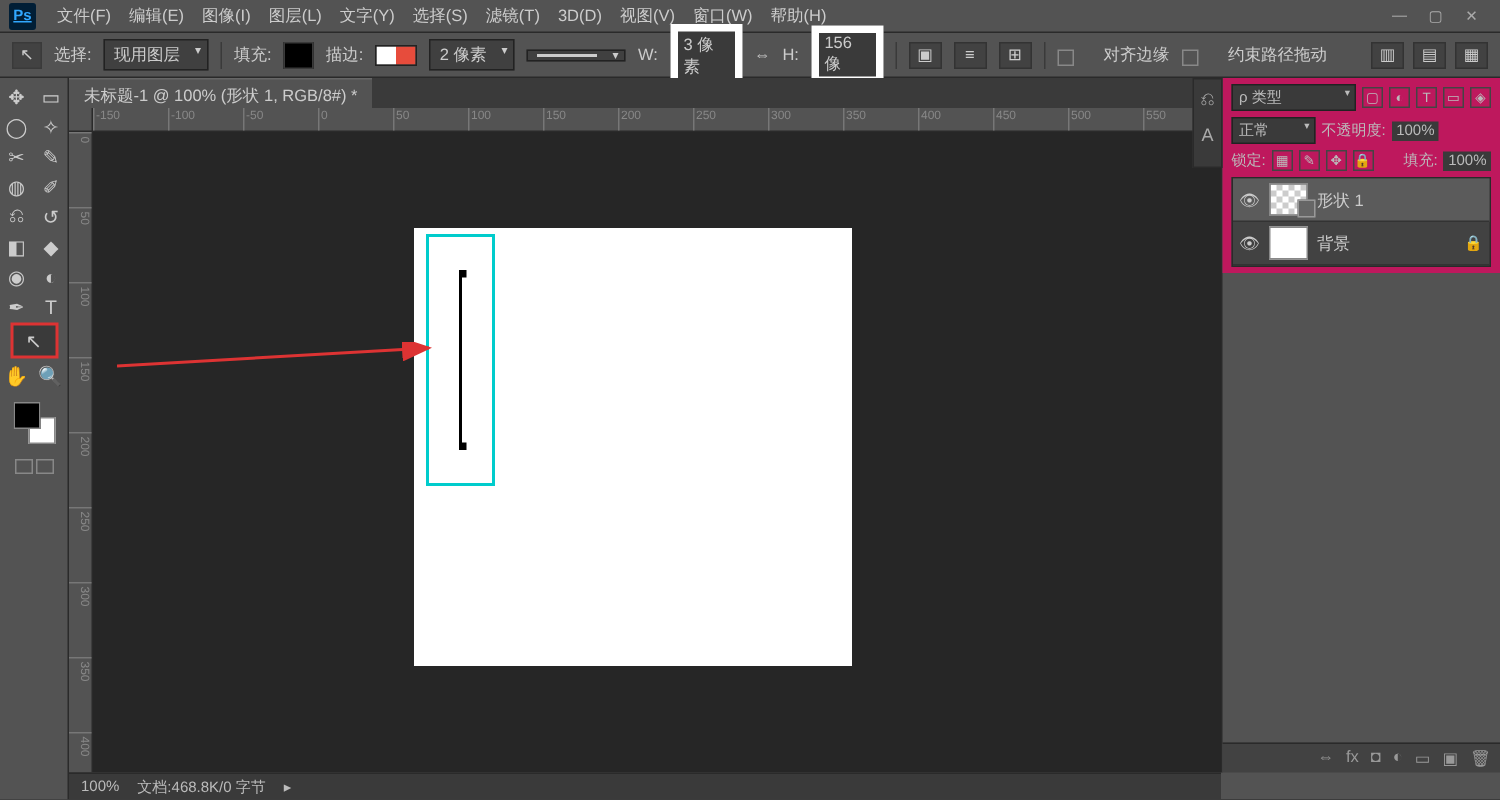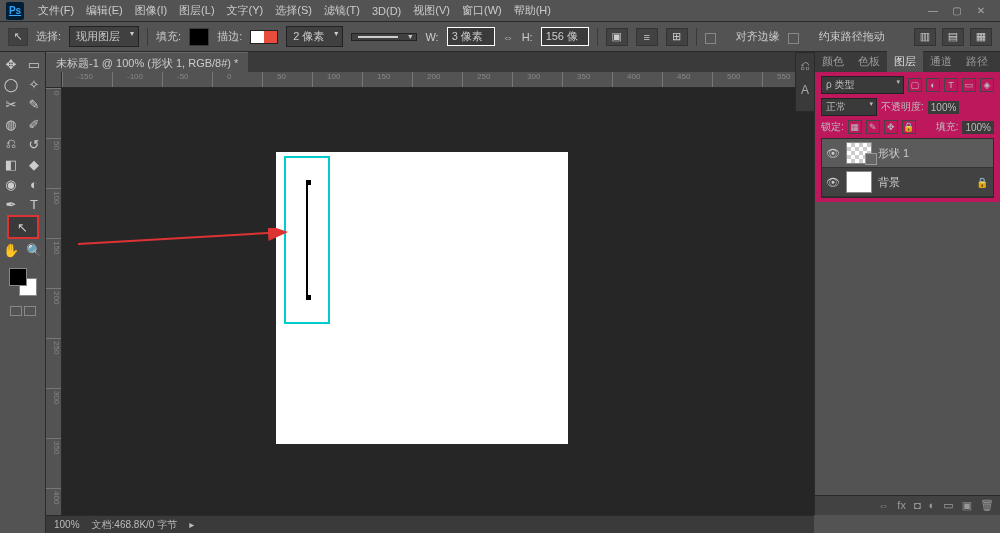--- a/index.html
+++ b/index.html
@@ -13,21 +13,21 @@
 .win-btn { width: 18px; height: 14px; display: flex; align-items: center; justify-content: center; color: #aaa; font-size: 10px; }
 
 
 .optionsbar { height: 30px; background: #535353; display: flex; align-items: center; padding: 0 8px; gap: 8px; border-bottom: 1px solid #2a2a2a; font-size: 11px; }
 .opt-icon { width: 20px; height: 18px; border: 1px solid #3a3a3a; display: flex; align-items: center; justify-content: center; background: #424242; }
 .opt-label { color: #ccc; }
 .opt-dropdown { background: #404040; border: 1px solid #222; padding: 2px 18px 2px 6px; position: relative; min-width: 60px; }
 .opt-dropdown::after { content: "▾"; position: absolute; right: 4px; font-size: 8px; }
 .opt-swatch { width: 28px; height: 14px; background: linear-gradient(to right, #fff 50%, #e74c3c 50%); border: 1px solid #222; }
 .opt-sep { width: 1px; height: 18px; background: #3a3a3a; }
-.opt-input { background: #3a3a3a; border: 1px solid #ffffff; padding: 1px 4px; width: 48px; color: #ccc; }
+.opt-input { background: #3a3a3a; border: 5px solid #ffffff; padding: 1px 4px; width: 48px; color: #ccc; }
 .opt-stroke { width: 40px; height: 2px; background: #ccc; }
 .opt-btn { width: 22px; height: 18px; background: #424242; border: 1px solid #333; display: flex; align-items: center; justify-content: center; }
 .opt-check { display: flex; align-items: flex-end; gap: 20px; }
 .opt-check .box { width: 11px; height: 11px; border: 1px solid #888; }
 .opt-right { margin-left: auto; display: flex; gap: 6px; }
 
 
 .toolbar { position: absolute; left: 0; top: 52px; width: 46px; bottom: 0; background: #535353; border-right: 1px solid #2a2a2a; display: flex; flex-direction: column; align-items: center; padding-top: 2px; }
 .tool-row { display: flex; }
 .tool { width: 23px; height: 20px; display: flex; align-items: center; justify-content: center; color: #ccc; font-size: 13px; cursor: pointer; }
@@ -40,21 +40,21 @@
 
 .doc-tab-bar { position: absolute; left: 46px; top: 52px; right: 186px; height: 20px; background: #3a3a3a; display: flex; align-items: flex-start; }
 .doc-tab { background: #535353; padding: 3px 10px; font-size: 11px; color: #ccc; border-top: 1px solid #666; }
 
 
 .canvas-area { position: absolute; left: 46px; top: 72px; right: 186px; bottom: 18px; background: #262626; overflow: hidden; }
 .ruler-h { position: absolute; left: 16px; right: 0; top: 0; height: 16px; background: #535353; border-bottom: 1px solid #2a2a2a; }
 .ruler-v { position: absolute; left: 0; top: 16px; bottom: 0; width: 16px; background: #535353; border-right: 1px solid #2a2a2a; }
 .ruler-corner { position: absolute; left: 0; top: 0; width: 16px; height: 16px; background: #535353; border-right: 1px solid #2a2a2a; border-bottom: 1px solid #2a2a2a; }
 .ruler-tick { display: flex; height: 100%; color: #888; font-size: 8px; }
-.ruler-tick span { flex: 0 0 50px; border-left: 1px solid #777; padding-left: 14px; }
+.ruler-tick span { flex: 0 0 50px; border-left: 1px solid #777; padding-left: 1px; }
 .ruler-v .ruler-tick { flex-direction: column; }
 .ruler-v .ruler-tick span { flex: 0 0 50px; border-top: 1px solid #777; border-left: none; writing-mode: vertical-rl; padding-top: 2px; padding-left: 0; }
 
 .artboard { position: absolute; left: 230px; top: 80px; width: 292px; height: 292px; background: #fff; }
 .selection { position: absolute; left: 238px; top: 84px; width: 46px; height: 168px; border: 2px solid #00cccc; }
 .line-shape { position: absolute; left: 260px; top: 110px; width: 0; height: 116px; border-left: 2px solid #000; }
 .line-handle { position: absolute; width: 5px; height: 5px; background: #000; left: -2.5px; }
 .anno-arrow { position: absolute; left: 32px; top: 156px; pointer-events: none; }
 
 
@@ -243,27 +243,20 @@
       </defs>
     <line x1="0" y1="16" x2="208" y2="4" stroke="#d33" stroke-width="2" marker-end="url(#ah)"></line>
   </svg>
 </div>
 
 <div class="right-stack">
   <div class="collapsed-dock">
       <span>⎌</span>
       <span>A</span>
     </div>
-  <div class="panel-tabs">
-    <div class="panel-tab">颜色</div>
-    <div class="panel-tab">色板</div>
-    <div class="panel-tab active">图层</div>
-    <div class="panel-tab">通道</div>
-    <div class="panel-tab">路径</div>
-  </div>
   <div class="panel-body">
     <div class="panel-row">
       <div class="dd">ρ 类型</div>
       <div class="mini-btn">▢</div>
       <div class="mini-btn">◐</div>
       <div class="mini-btn">T</div>
       <div class="mini-btn">▭</div>
       <div class="mini-btn">◈</div>
     </div>
     <div class="panel-row">

